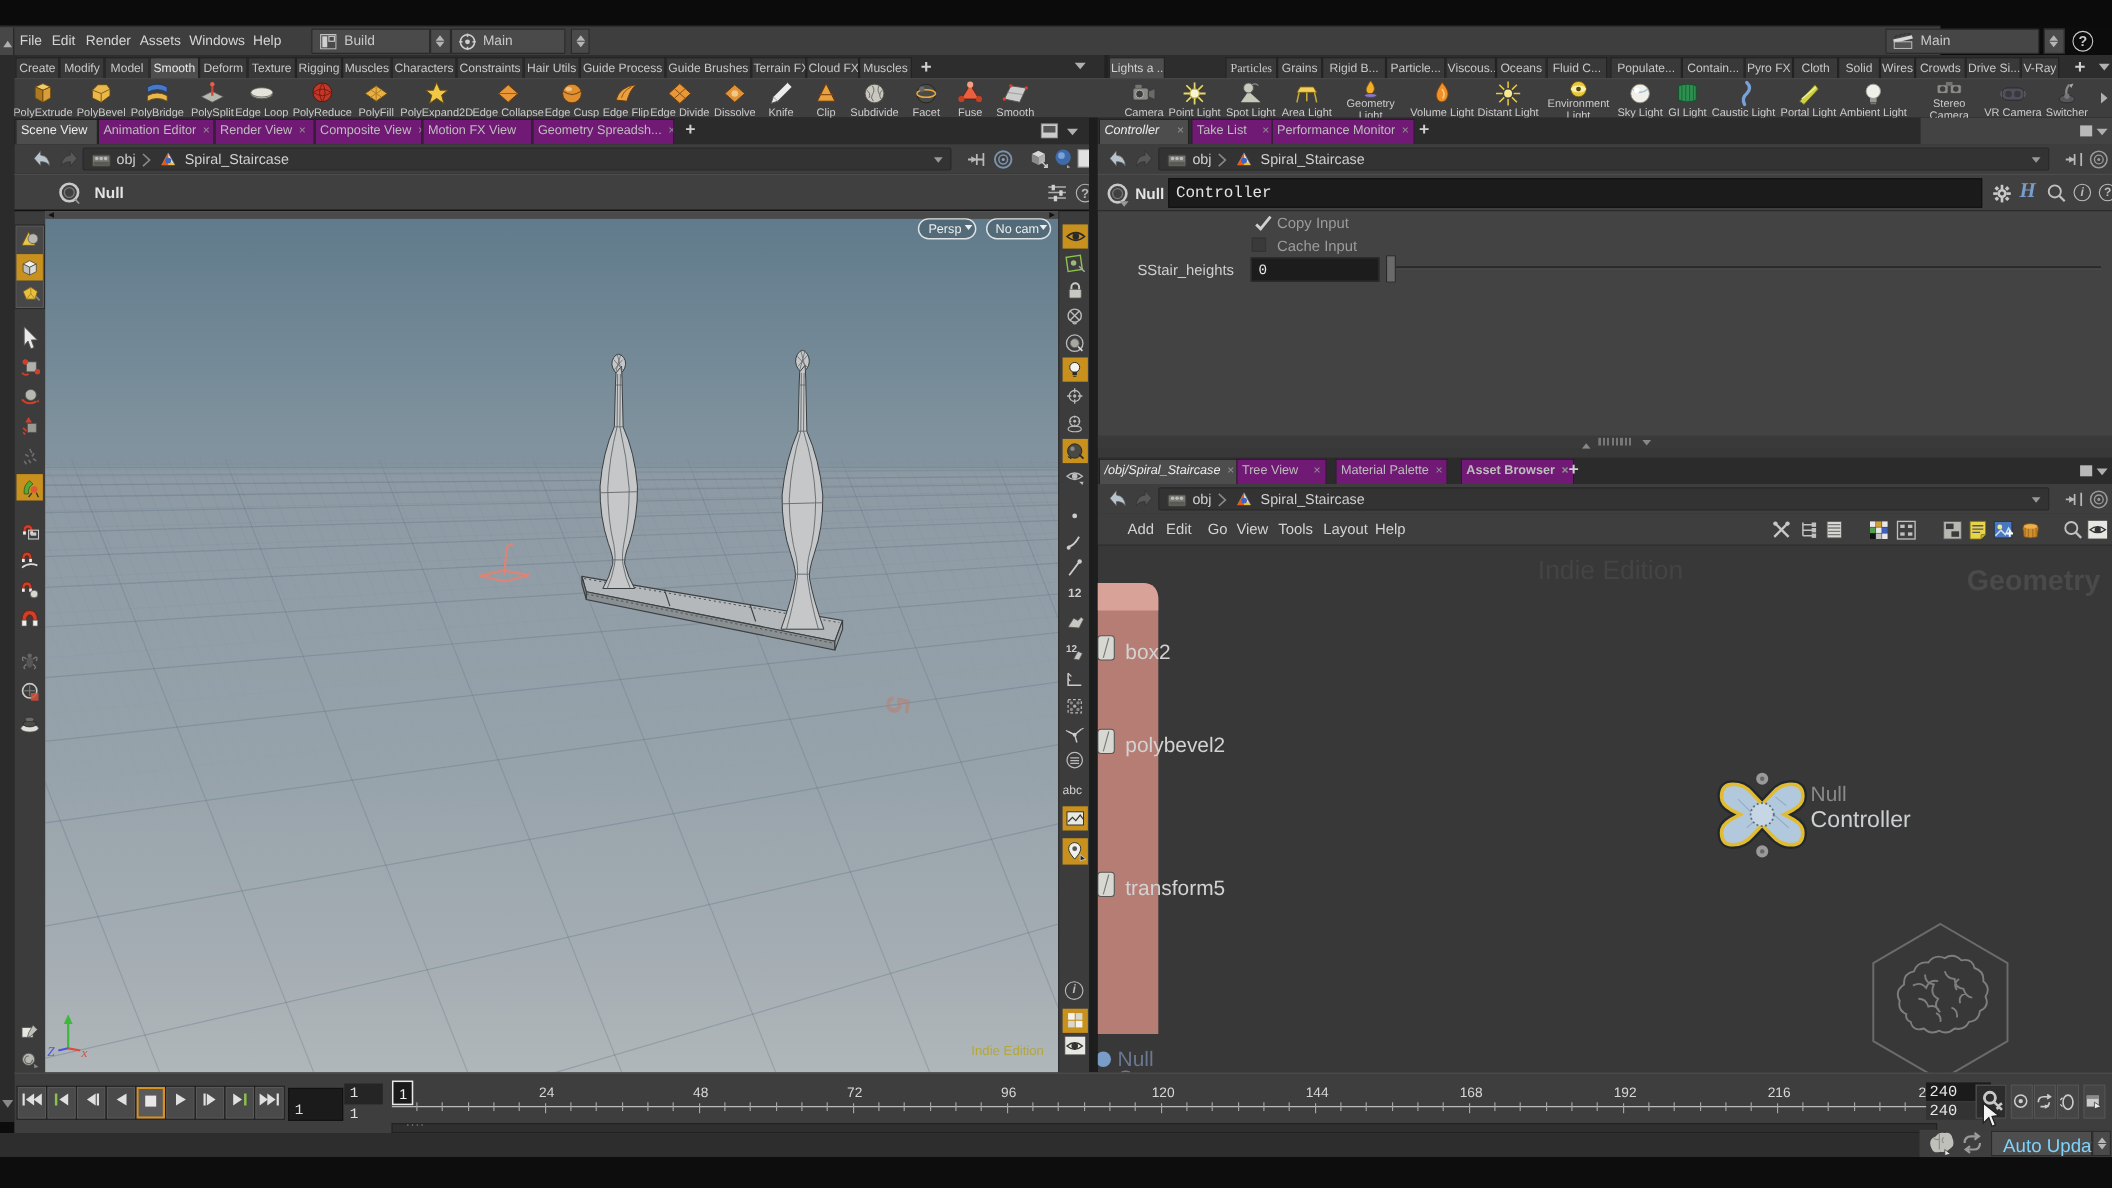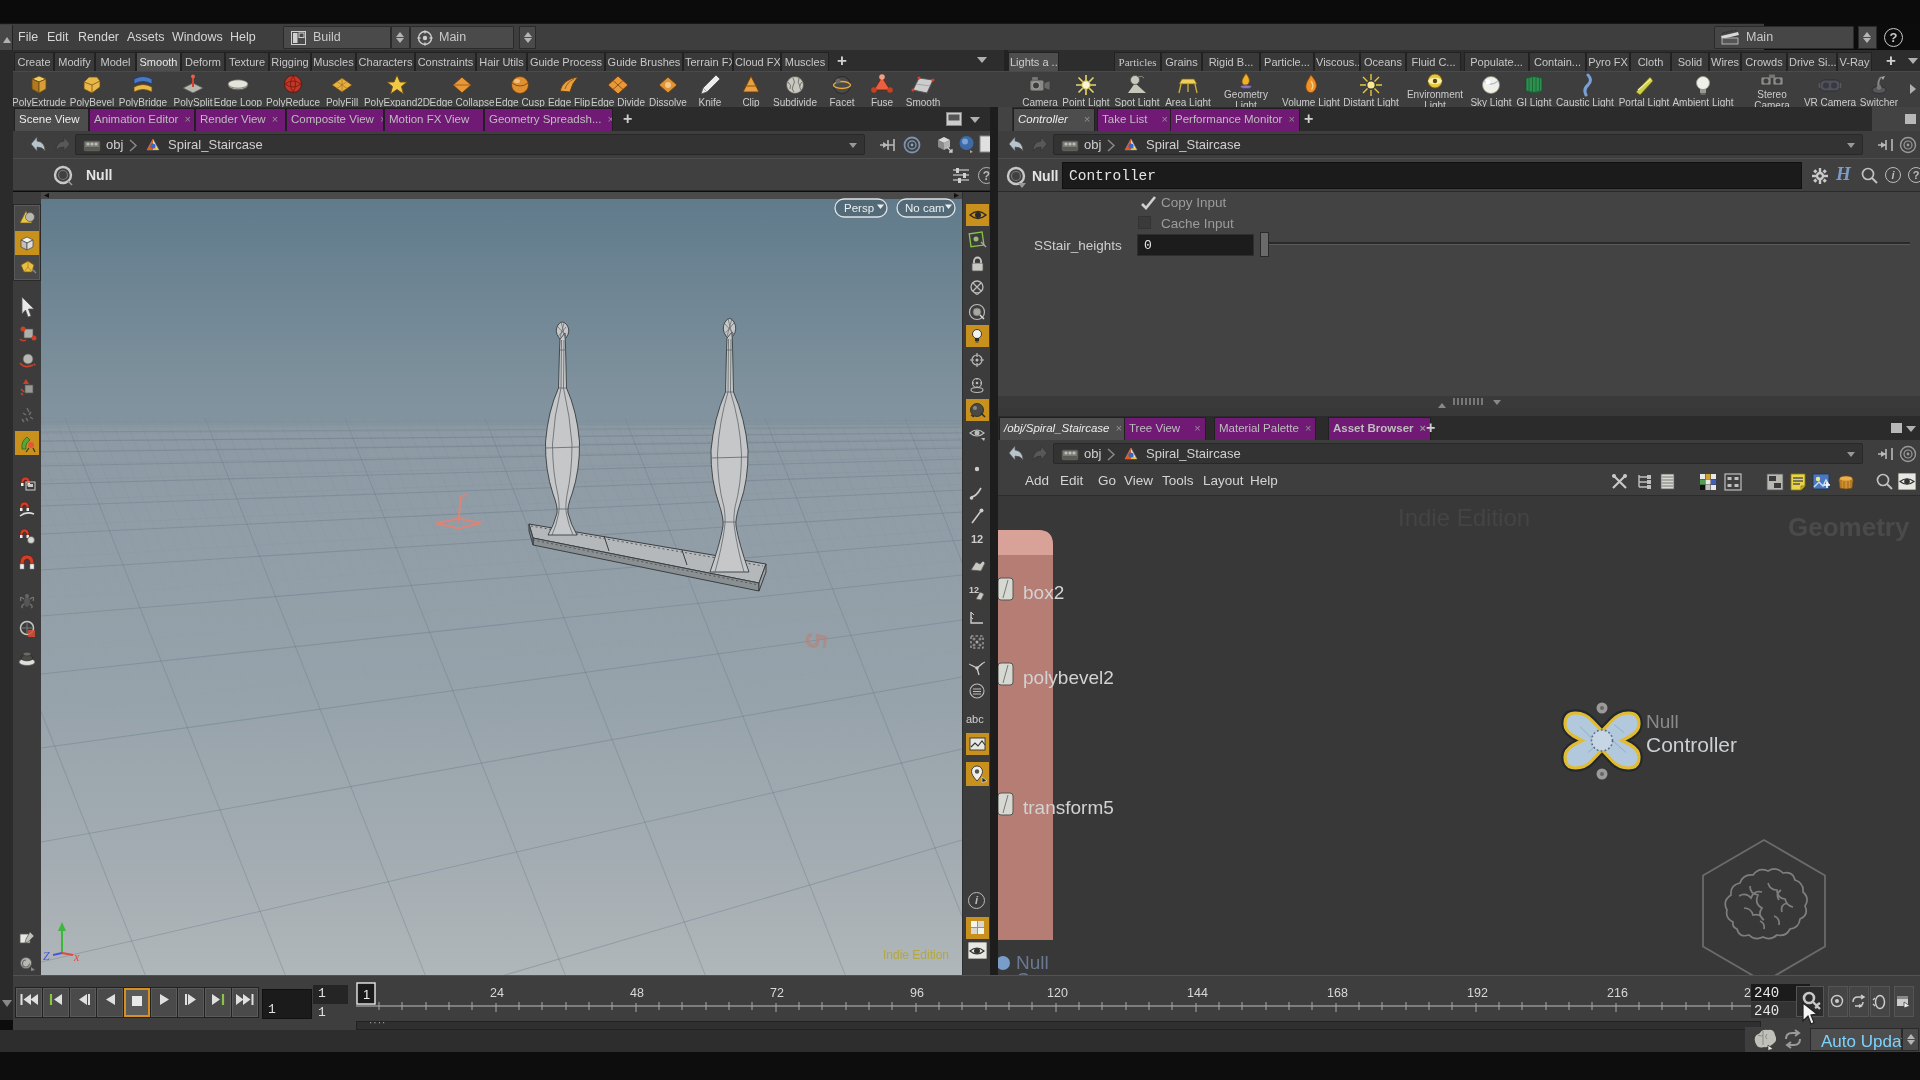--- a/index.html
+++ b/index.html
@@ -848,21 +848,21 @@
     <svg class="abs" style="left:4px;top:749px;" width="22" height="20">
           <rect x="1" y="1" width="19" height="17" fill="#e8e8e2" stroke="#444" stroke-width="0.8"></rect>
           <path d="M3 10 Q10 4 17 10 Q10 16 3 10 Z" fill="none" stroke="#333" stroke-width="1.2"></path>
           <circle cx="10" cy="10" r="3" fill="#333"></circle>
         </svg>
   </div>
 </div>
 
 <div class="abs" style="left:990px;top:107px;width:8px;height:913px;background:#1d1d1d;"></div>
 <div class="abs" id="rtop" style="left:998px;top:107px;width:922px;height:301px;background:#434343;">
-  <div class="tabrow" style="left:0;top:0;width:860px;margin-left:14px;">
+  <div class="tabrow" style="left:0;top:0;width:748px;">
     <div class="ptab sel" style="left:1px;font-style:italic;">Controller<span class="x" style="margin-left:16px;">×</span></div>
     <div class="ptab" style="left:85px;">Take List<span class="x" style="margin-left:14px;">×</span></div>
     <div class="ptab" style="left:158px;">Performance Monitor<span class="x">×</span></div>
     <div class="txt" style="left:292px;top:3px;color:#d0d0d0;font-size:16px;font-weight:bold;">+</div>
     <div class="abs" style="left:893px;top:7px;width:11px;height:10px;background:#b8b8b8;"></div>
     <div class="abs" style="left:908px;top:10px;width:0;height:0;border:5px solid transparent;border-top:6px solid #b0b0b0;"></div>
   </div>
   <div class="pathbar" style="left:0;top:24px;width:922px;">
     <svg class="abs" style="left:8px;top:5px;" width="20" height="16">
           <path d="M9 1 L3 8 L9 15 V11 Q15 11 17 15 Q17 6 9 5 Z" fill="#b8c4cc" stroke="#555" stroke-width="0.7"></path>

